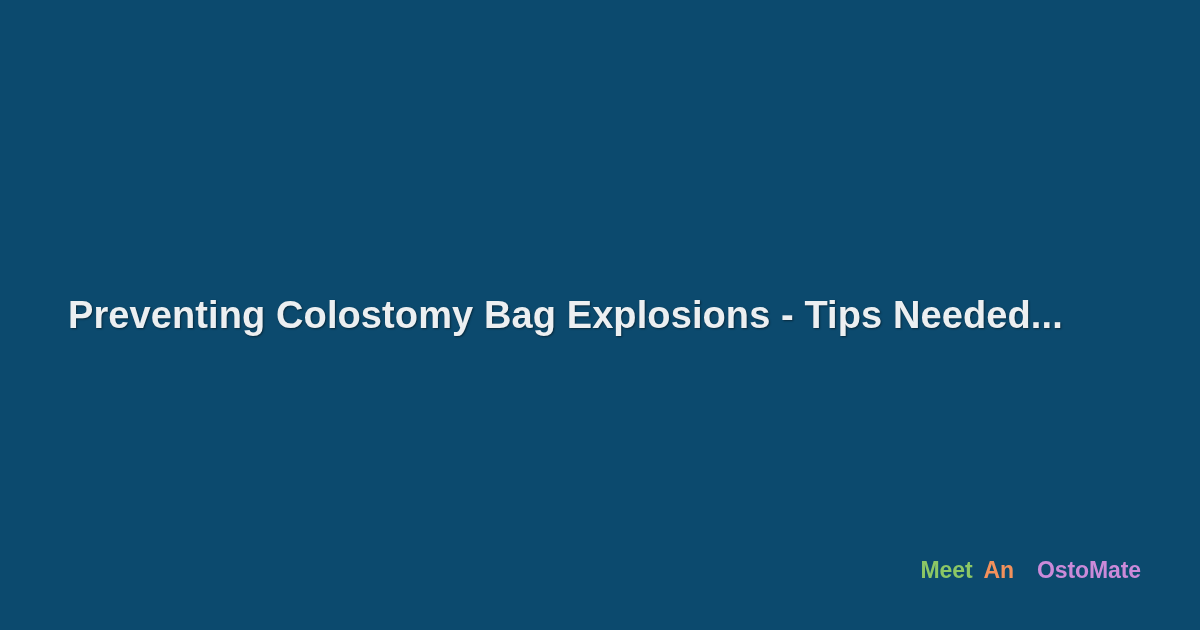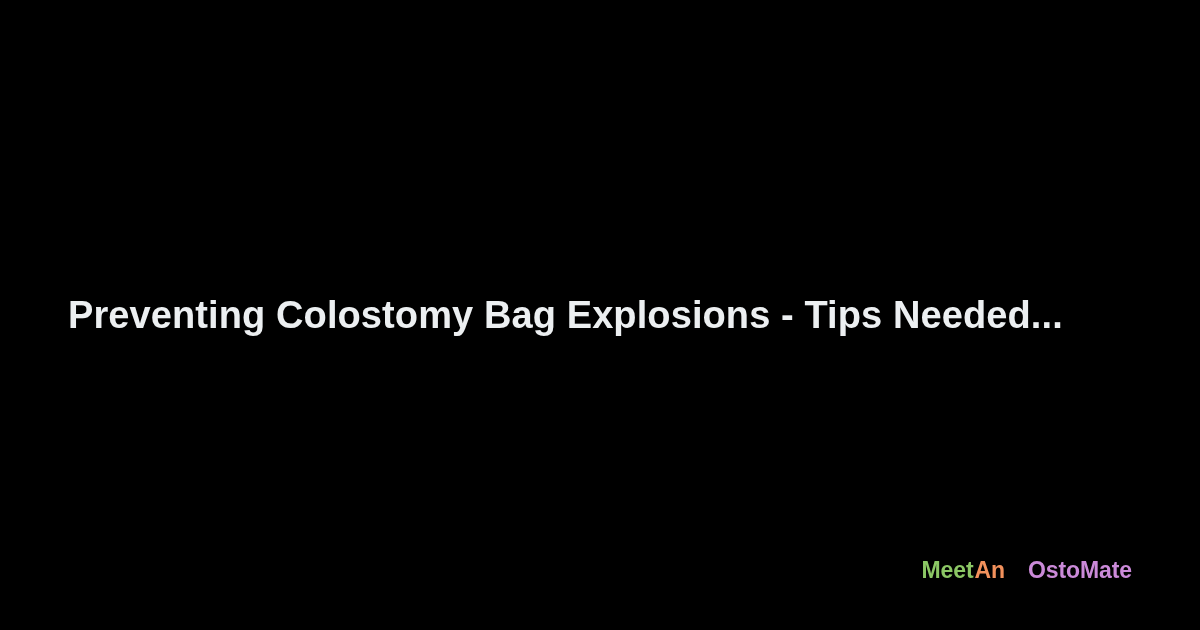--- a/index.html
+++ b/index.html
@@ -13,21 +13,21 @@
     height: 630px;
     overflow: hidden;
     font-family: "Liberation Sans", sans-serif;
   }
 
   .card {
     position: relative;
     box-sizing: border-box;
     width: 1200px;
     height: 630px;
-    background: #000000;
+    background: #0c4a6e;
     overflow: hidden;
   }
 
   
   .title-block {
     position: absolute;
     left: 0;
     top: 0;
     width: 1200px;
     height: 630px;
@@ -45,39 +45,39 @@
     font-weight: bold;
     letter-spacing: 0.1px;
     color: #eceff1;
     text-shadow: 1px 1px 2px rgba(0, 0, 0, 0.45);
     white-space: nowrap;
   }
 
   
   .brand-logo {
     position: absolute;
-    right: 68px;
+    right: 59px;
     bottom: 47px;
     font-family: "Liberation Sans", sans-serif;
     font-size: 23px;
     line-height: 26px;
     font-weight: bold;
     letter-spacing: -0.1px;
     white-space: nowrap;
     display: flex;
     align-items: flex-start;
   }
 
   .brand-logo .brand-meet {
     color: #8cc765;
   }
 
   .brand-logo .brand-an {
     color: #f2915c;
-    margin-left: 1px;
+    margin-left: 11px;
   }
 
   .brand-logo .brand-ostomate {
     color: #cb8ad9;
     margin-left: 23px;
   }
 </style>
 </head>
 <body>
 

